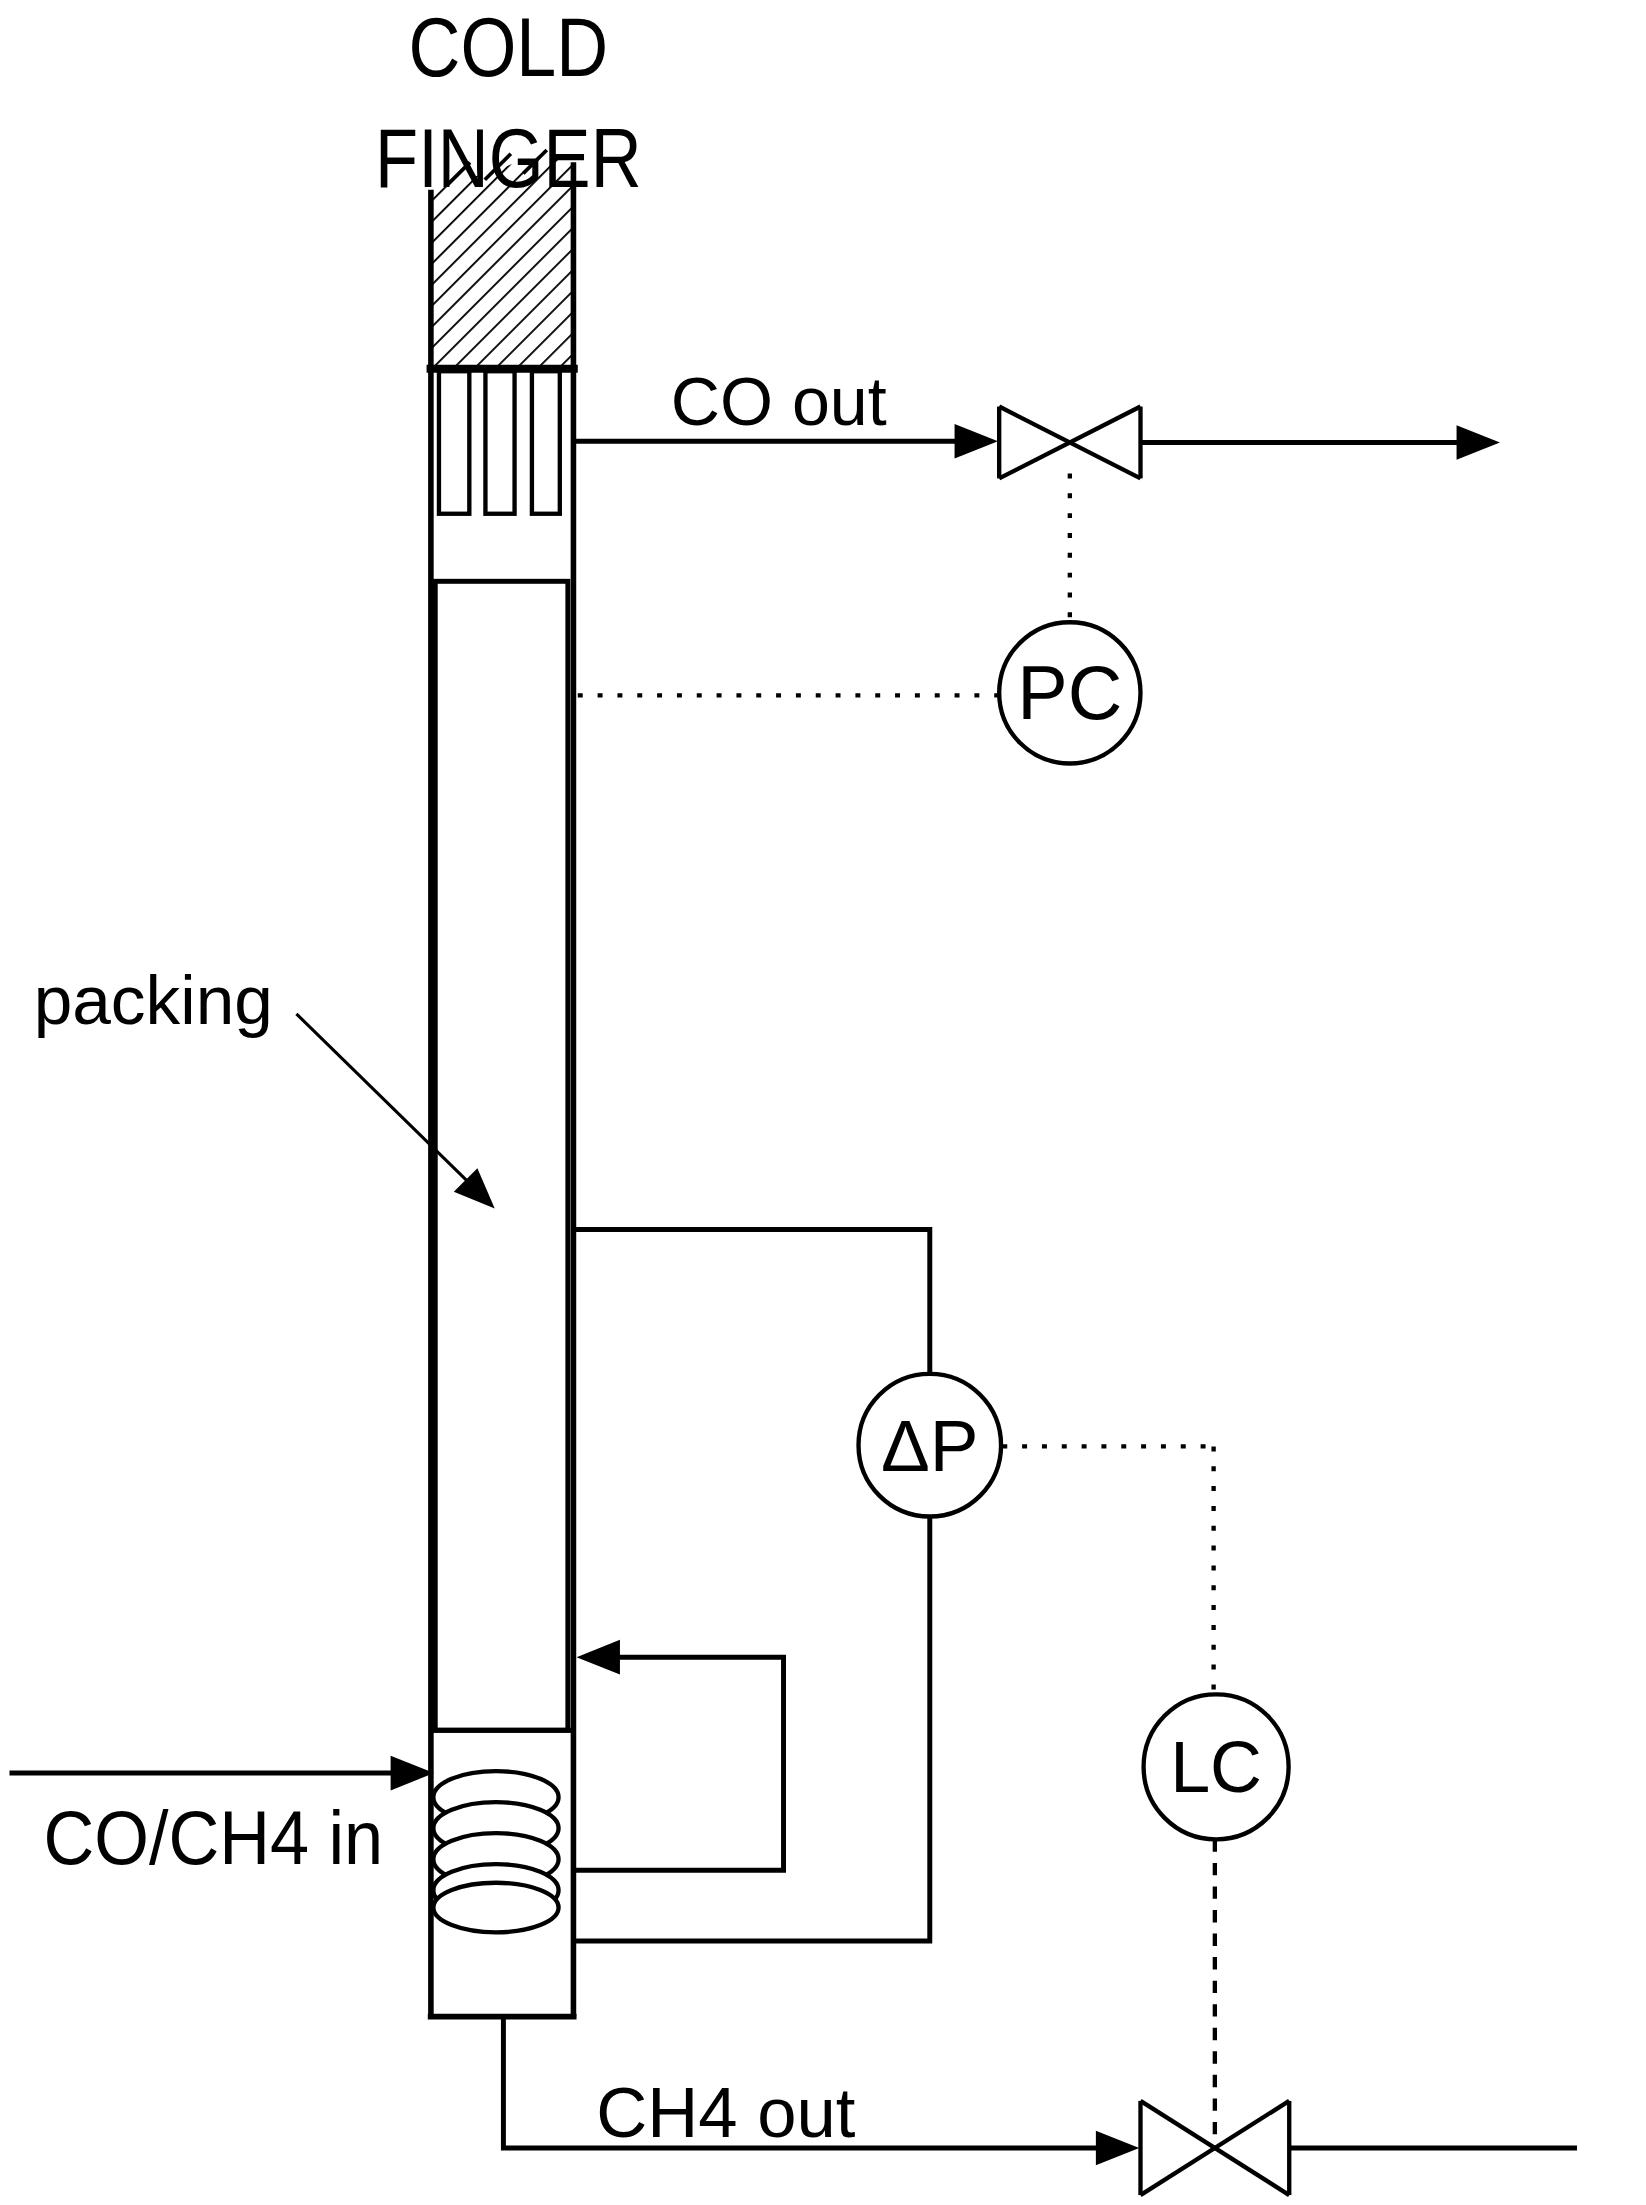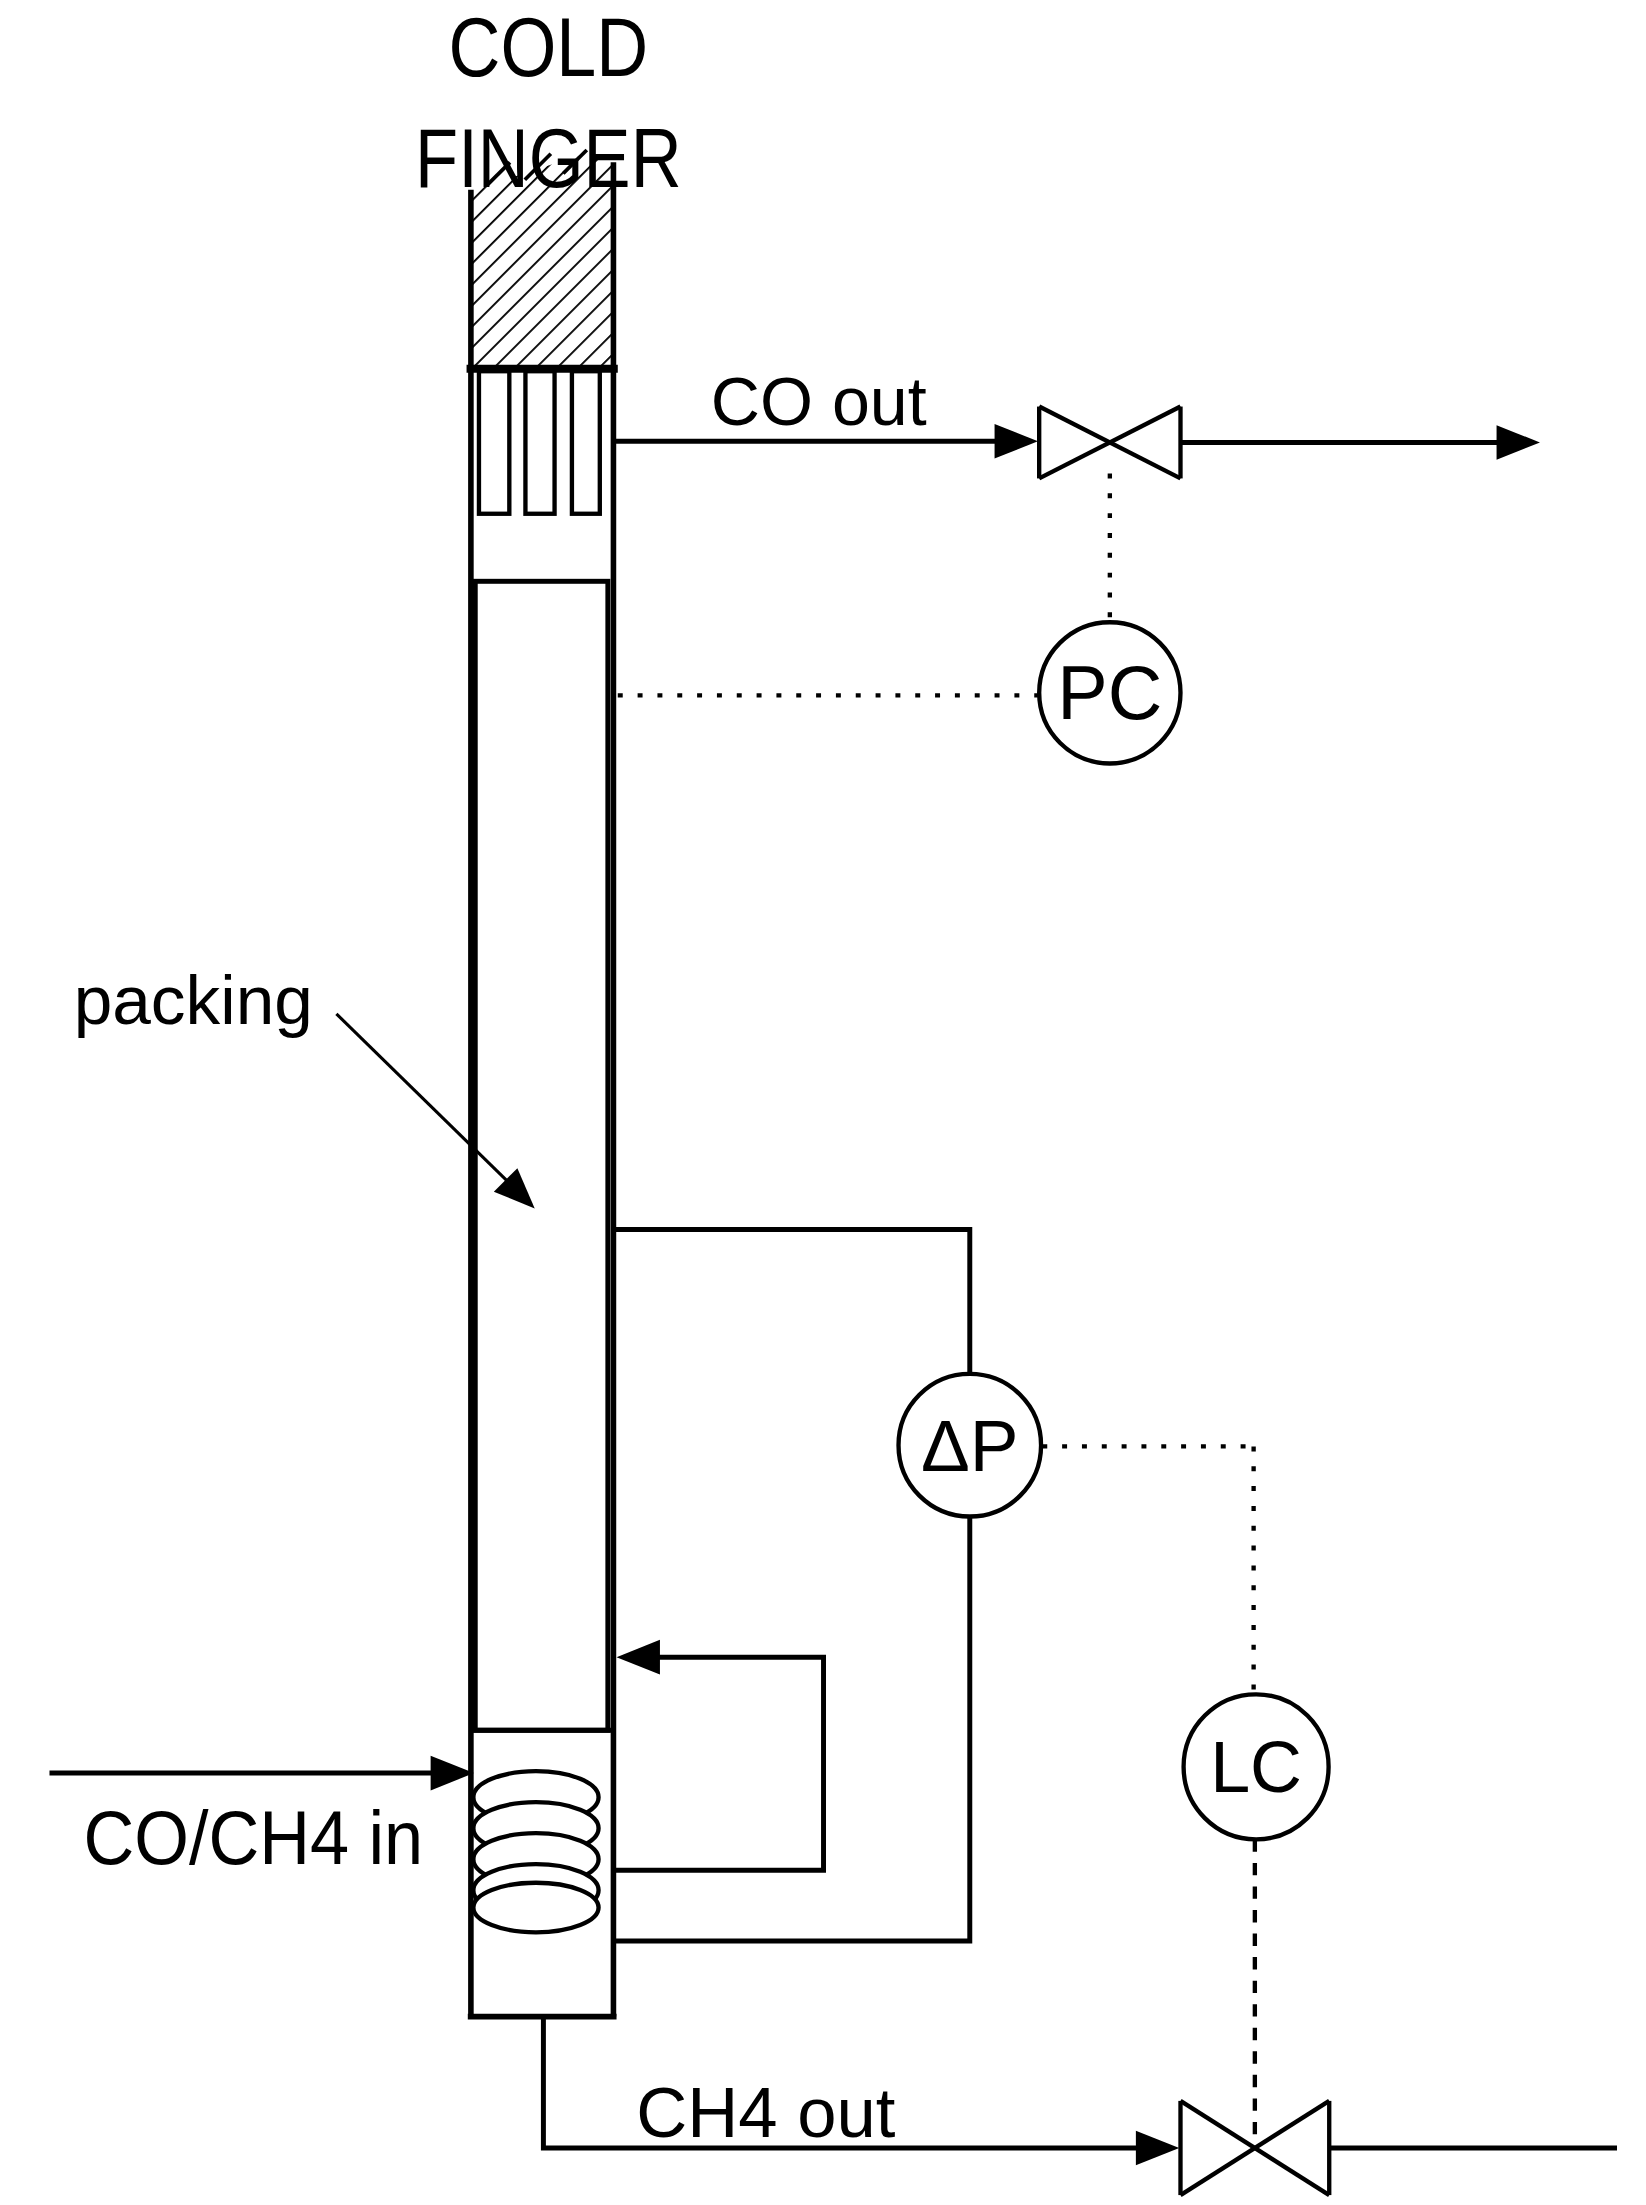--- a/index.html
+++ b/index.html
@@ -1,17 +1,17 @@
 <!DOCTYPE html>
 <html style="--line: #000000; --bg: #ffffff;font-size:10px"><head>
 <meta charset="utf-8">
 <style>
   :root { --line:#000000; --bg:#ffffff; }
   html,body { margin:0; padding:0; background:var(--bg); }
-  .canvas { position:relative; width:1577px; height:2205px; background:var(--bg); overflow:hidden;padding-left:40px; }
+  .canvas { position:relative; width:1577px; height:2205px; background:var(--bg); overflow:hidden; }
   svg { display:block; }
   svg text { font-family:"Liberation Sans", sans-serif; fill:var(--line); }
   .ln    { stroke:var(--line); fill:none; stroke-linecap:butt; }
   .solid { fill:var(--line); stroke:none; }
   .bgf   { fill:var(--bg); }
   .dots  { stroke-dasharray:8 24; }
   .dash  { stroke-dasharray:20 18; }
 </style>
 </head>
 <body>

